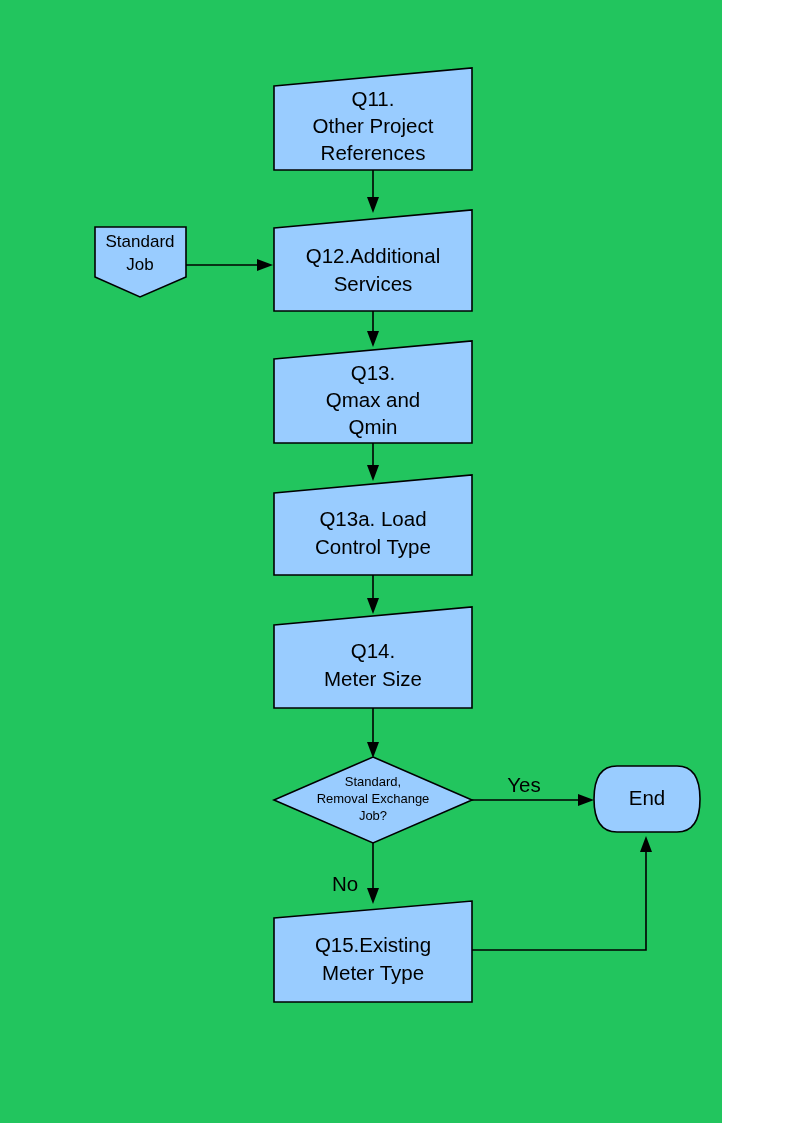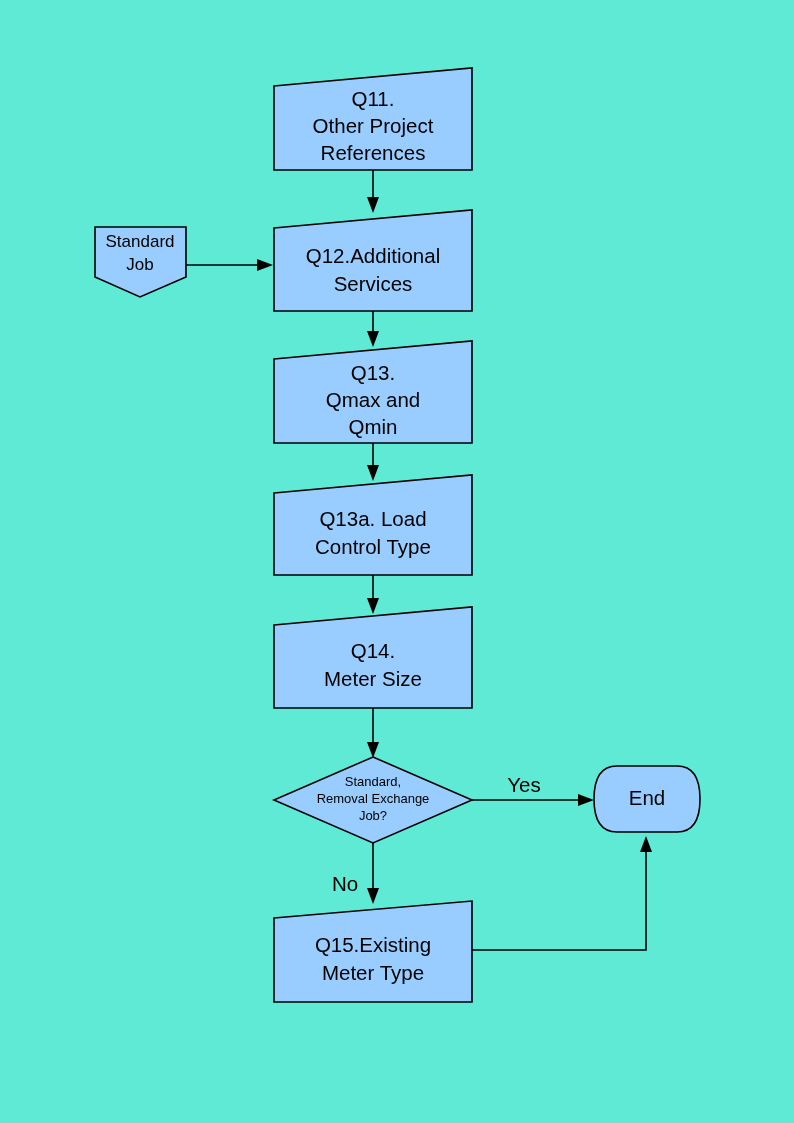--- a/index.html
+++ b/index.html
@@ -5,23 +5,23 @@
   html, body {
     margin: 0;
     padding: 0;
     background: #ffffff;
   }
   body {
     font-family: "Liberation Sans", sans-serif;
   }
   #canvas {
     position: relative;
-    width: 794px;
+    width: 722px;
     height: 1123px;
-    background: #5eead4;
+    background: #22c55e;
     overflow: hidden;
   }
   #flow-svg {
     position: absolute;
     left: 0;
     top: 0;
     width: 794px;
     height: 1123px;
   }
   .node-shape {

